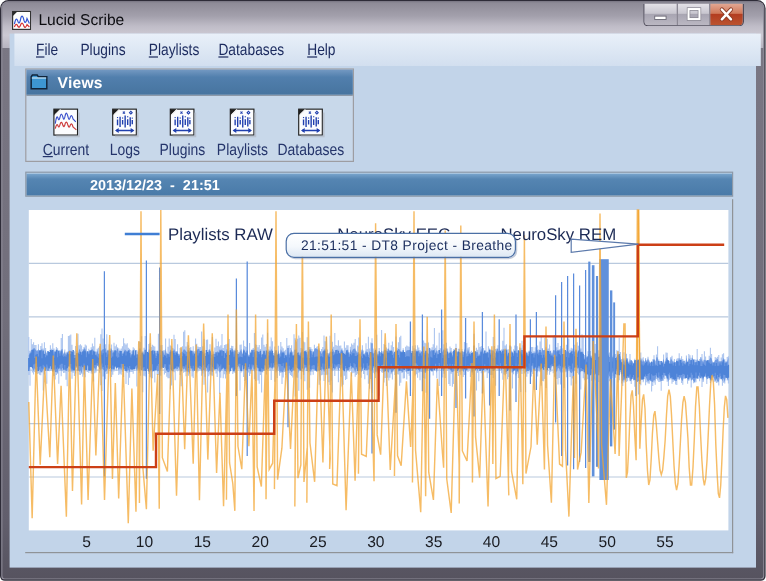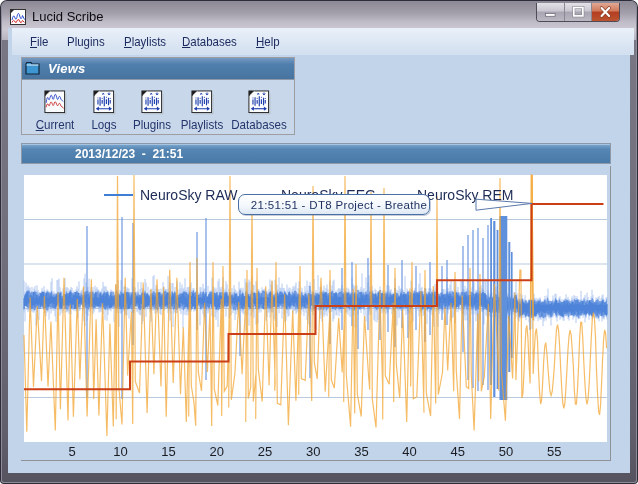--- a/index.html
+++ b/index.html
@@ -14,21 +14,21 @@
 .wbtn { flex:1; position:relative; background:linear-gradient(#e4e2e8 0%, #c8c6cf 45%, #a8a5b2 50%, #bbb8c3 100%); border-right:1px solid #8b8894; }
 .wbtn:last-child { border-right:none; }
 #bclose { background:linear-gradient(#e2a894 0%, #d0795a 45%, #b33d20 50%, #bb5431 100%); }
 .glyph { position:absolute; left:0; top:0; width:100%; height:100%; }
 #client { position:absolute; left:8px; top:28px; width:622px; height:445px; background:#c2d4e9; }
 #menubar { position:absolute; left:4px; top:0; width:622px; height:27px; background:linear-gradient(#e9f0f9, #d2dfef); }
 .mitem { position:absolute; top:6px; font-size:13.5px; color:#1b2a5e; transform:scaleX(0.85); transform-origin:0 0; white-space:nowrap; }
 .mitem u { text-decoration:underline; }
 #views { position:absolute; left:13px; top:29px; width:274px; height:78px; background:#c8d8ea; border:1px solid #9d9da2; }
 #viewshdr { position:absolute; left:0; top:0; width:272px; height:22px;
-  background:linear-gradient(#7499c2 0%, #517fad 30%, #47749f 100%); border-bottom:1px solid #8d99a8;font-style:italic; }
+  background:linear-gradient(#7499c2 0%, #517fad 30%, #47749f 100%); border-bottom:1px solid #8d99a8; }
 #viewshdr span { position:absolute; left:26px; top:3px; font-size:13px; font-weight:bold; color:#fff; letter-spacing:0.2px; }
 .vbtn { position:absolute; top:31px; text-align:center; }
 .vbtn .lbl { display:block; margin-top:2px; font-size:13.5px; color:#25356b; transform:scaleX(0.86); transform-origin:50% 0; white-space:nowrap; }
 .vicon { width:24px; height:26px; display:block; margin:0 auto; }
 #charthdr { position:absolute; left:13px; top:115px; width:590px; height:21px;
   background:linear-gradient(#7ea9d1 0%, #5585b2 28%, #497aa8 100%); border:1px solid #8d99a8;
   box-shadow: inset 0 1px 0 rgba(255,255,255,0.35); }
 #charthdr span { position:absolute; left:11px; top:3px; font-size:12px; font-weight:bold; color:#fff;margin-left:42px; }
 #chartbox { position:absolute; left:13px; top:138px; width:590px; height:295px; background:#c2d4e9;
   border-right:1px solid #8f9397; border-bottom:1px solid #8f9397; }
@@ -192,21 +192,21 @@
         <text x="409.6" y="456">40</text>
         <text x="457.8" y="456">45</text>
         <text x="506.0" y="456">50</text>
         <text x="554.2" y="456">55</text>
    </g>
  </svg>
  <div id="legend">
    <svg style="position:absolute;left:0;top:0" width="638" height="484" viewBox="0 0 638 484">
      <line x1="104" y1="195" x2="133" y2="195" stroke="#3f7ed4" stroke-width="2"></line>
    </svg>
-   <span class="ltext" style="left:140px; top:187px">NeuroSky RAW</span>
+   <span class="ltext" style="left:140px; top:187px">Playlists RAW</span>
    <span class="ltext" style="left:281px; top:187px">NeuroSky EEG</span>
    <span class="ltext" style="left:417px; top:187px">NeuroSky REM</span>
    <svg style="position:absolute;left:0;top:0" width="638" height="484" viewBox="0 0 638 484">
      <path d="M476 199.2 L532 203.4 L476 210.2 Z" fill="#ffffff" stroke="#5b79ab" stroke-width="1"></path>
    </svg>
    <div id="tip">
         <span>21:51:51 - DT8 Project - Breathe</span>
       </div>
  </div>
 </div>

